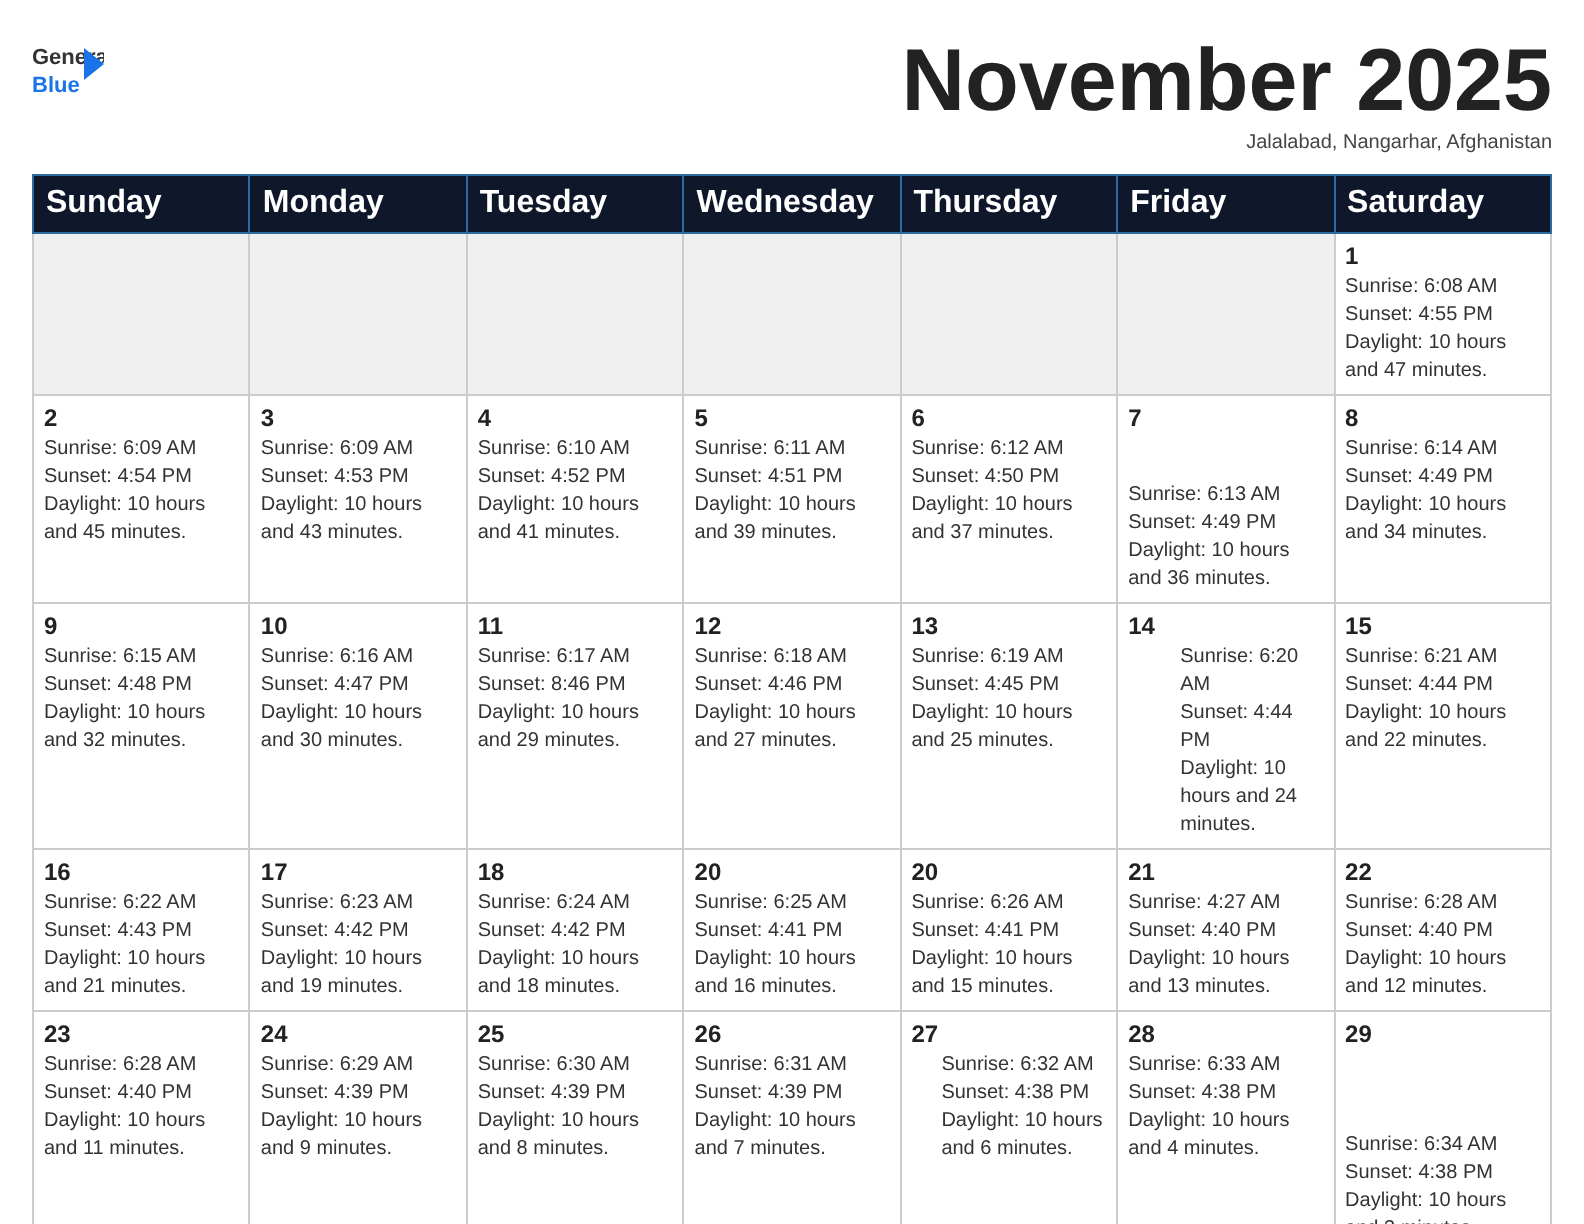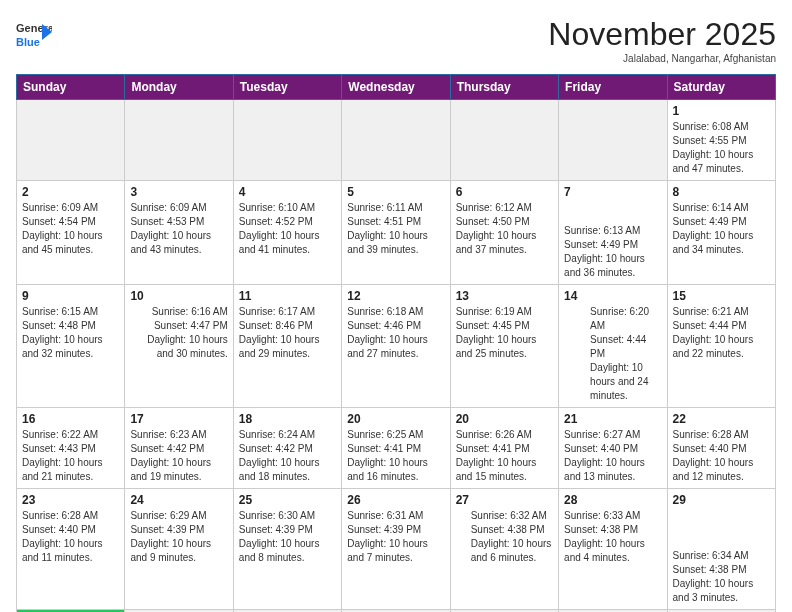--- a/index.html
+++ b/index.html
@@ -22,37 +22,37 @@
       gap: 4px;
     }
     .logo-icon {
       width: 36px;
       height: 36px;
     }
     .title-block {
       text-align: right;
     }
     .month-title {
-      font-size: 32px;
-      font-weight: normal;
+      font-size: 44px;
+      font-weight: bold;
       color: #222;
     }
     .location-title {
       font-size: 10px;
       color: #444;
     }
     .calendar {
       width: 100%;
       border-collapse: collapse;
       font-size: 11px;
     }
     .calendar th {
-      background: #701a75;
+      background: #0f172a;
       color: #fff;
-      font-size: 12px;
+      font-size: 16px;
       font-weight: bold;
       padding: 5px 6px;
       border: 1px solid #2c6aa0;
       text-align: left;
     }
     .calendar td {
       border: 1px solid #ccc;
       vertical-align: top;
       padding: 4px 5px;
       width: calc(100% / 7);
@@ -173,21 +173,21 @@
       </tr>
       <tr>
         <td>
           <span class="day-number">9</span>
           <div class="day-info" style="white-space: pre-line;">Sunrise: 6:15 AM
 Sunset: 4:48 PM
 Daylight: 10 hours and 32 minutes.</div>
         </td>
         <td>
           <span class="day-number">10</span>
-          <div class="day-info" style="white-space: pre-line; text-align: right;">Sunrise: 6:16 AM
+          <div class="day-info" style="white-space: pre-line;">Sunrise: 6:16 AM
 Sunset: 4:47 PM
 Daylight: 10 hours and 30 minutes.</div>
         </td>
         <td>
           <span class="day-number">11</span>
           <div class="day-info" style="white-space: pre-line;">Sunrise: 6:17 AM
 Sunset: 8:46 PM
 Daylight: 10 hours and 29 minutes.</div>
         </td>
         <td>
@@ -241,21 +241,21 @@
 Daylight: 10 hours and 16 minutes.</div>
         </td>
         <td>
           <span class="day-number">20</span>
           <div class="day-info" style="white-space: pre-line;">Sunrise: 6:26 AM
 Sunset: 4:41 PM
 Daylight: 10 hours and 15 minutes.</div>
         </td>
         <td>
           <span class="day-number">21</span>
-          <div class="day-info" style="white-space: pre-line;">Sunrise: 6:27 AM
+          <div class="day-info" style="white-space: pre-line;">Sunrise: 4:27 AM
 Sunset: 4:40 PM
 Daylight: 10 hours and 13 minutes.</div>
         </td>
         <td>
           <span class="day-number">22</span>
           <div class="day-info" style="white-space: pre-line;">Sunrise: 6:28 AM
 Sunset: 4:40 PM
 Daylight: 10 hours and 12 minutes.</div>
         </td>
       </tr>

